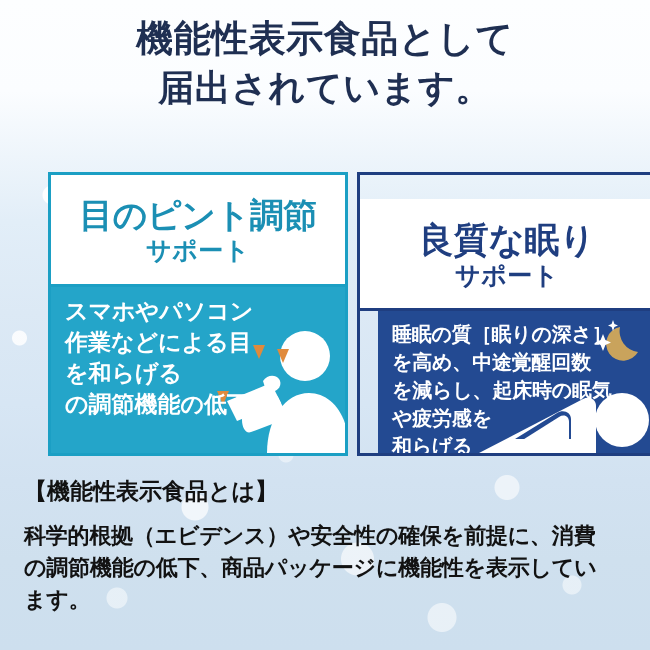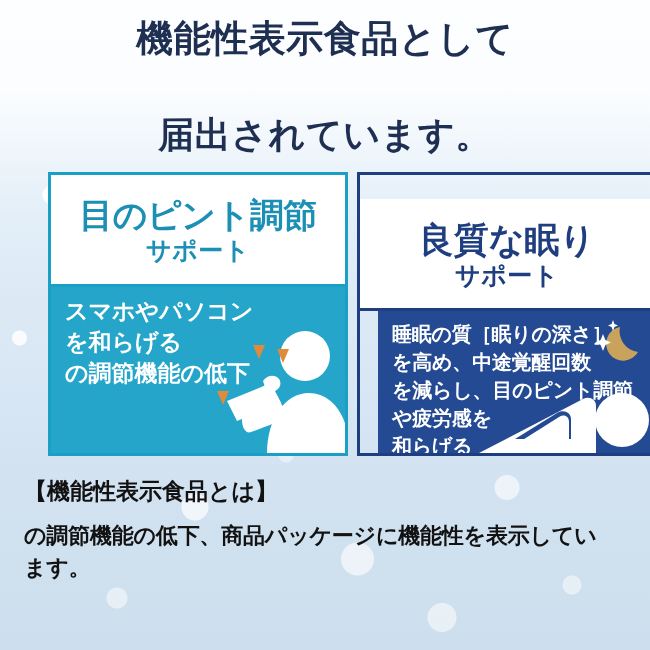--- a/index.html
+++ b/index.html
@@ -53,21 +53,21 @@
     width: 650px;
     text-align: center;
     color: #1f2f52;
     font-weight: bold;
     font-size: 37px;
     line-height: 49px;
     letter-spacing: 0.5px;
     white-space: nowrap;
   }
   .headline .ln { display: block; }
-  .headline .ln2 { font-size: 36px; margin-top: 47px; }
+  .headline .ln2 { font-size: 36px; }
 
   
   .cards {
     position: absolute;
     left: 16px;
     top: 172px;
     width: 618px;
     height: 284px;
     display: flex;
     gap: 9px;
@@ -239,20 +239,21 @@
           <path d="M33 97 C33 86 40 74 52 70 C60 67 66 69 69 74 L74 84 C77 90 74 97 66 100 L42 109 C37 111 33 105 33 97 Z" fill="#ffffff"></path>
           <path d="M54 58 C58 52 66 51 70 56 C73 60 71 66 66 68 L58 71 Z" fill="#ffffff"></path>
 
           <polygon points="44,22 56,22 50,36" fill="#e08a3c"></polygon>
           <polygon points="68,26 80,26 74,40" fill="#e08a3c"></polygon>
           <polygon points="8,68 20,68 14,82" fill="#e08a3c"></polygon>
         </svg>
 
         <div class="body-text">
           <span class="ln">スマホやパソコン</span>
+          <span class="ln">作業などによる目</span>
           <span class="ln">を和らげる</span>
           <span class="ln">の調節機能の低下</span>
         </div>
       </div>
     </div>
 
     <div class="card card-sleep">
       <div class="card-head">
         <div class="title-main">良質な眠り</div>
         <div class="title-sub">サポート</div>
@@ -271,29 +272,30 @@
 
           <path d="M0 78 L104 24 C110 21 117 24 117 31 L117 78 Z" fill="#ffffff"></path>
 
           <path d="M36 64 L78 38 C84 34 92 37 92 44 L92 64 Z" fill="#234a92"></path>
           <path d="M42 66 L80 42 C85 39 90 41 90 47 L90 66 Z" fill="#ffffff"></path>
         </svg>
 
         <div class="body-text">
           <span class="ln">睡眠の質［眠りの深さ］</span>
           <span class="ln">を高め、中途覚醒回数</span>
-          <span class="ln">を減らし、目のピント調節</span>
+          <span class="ln">を減らし、起床時の眠気</span>
           <span class="ln">や疲労感を</span>
           <span class="ln">和らげる</span>
         </div>
       </div>
     </div>
   </div>
 
   <div class="bottom">
     <div class="bottom-title">【機能性表示食品とは】</div>
     <div class="bottom-body">
+      <span class="ln">科学的根拠（エビデンス）や安全性の確保を前提に、消費</span>
       <span class="ln">の調節機能の低下、商品パッケージに機能性を表示してい</span>
       <span class="ln">ます。</span>
     </div>
   </div>
 
 </div>
 
 </body></html>

